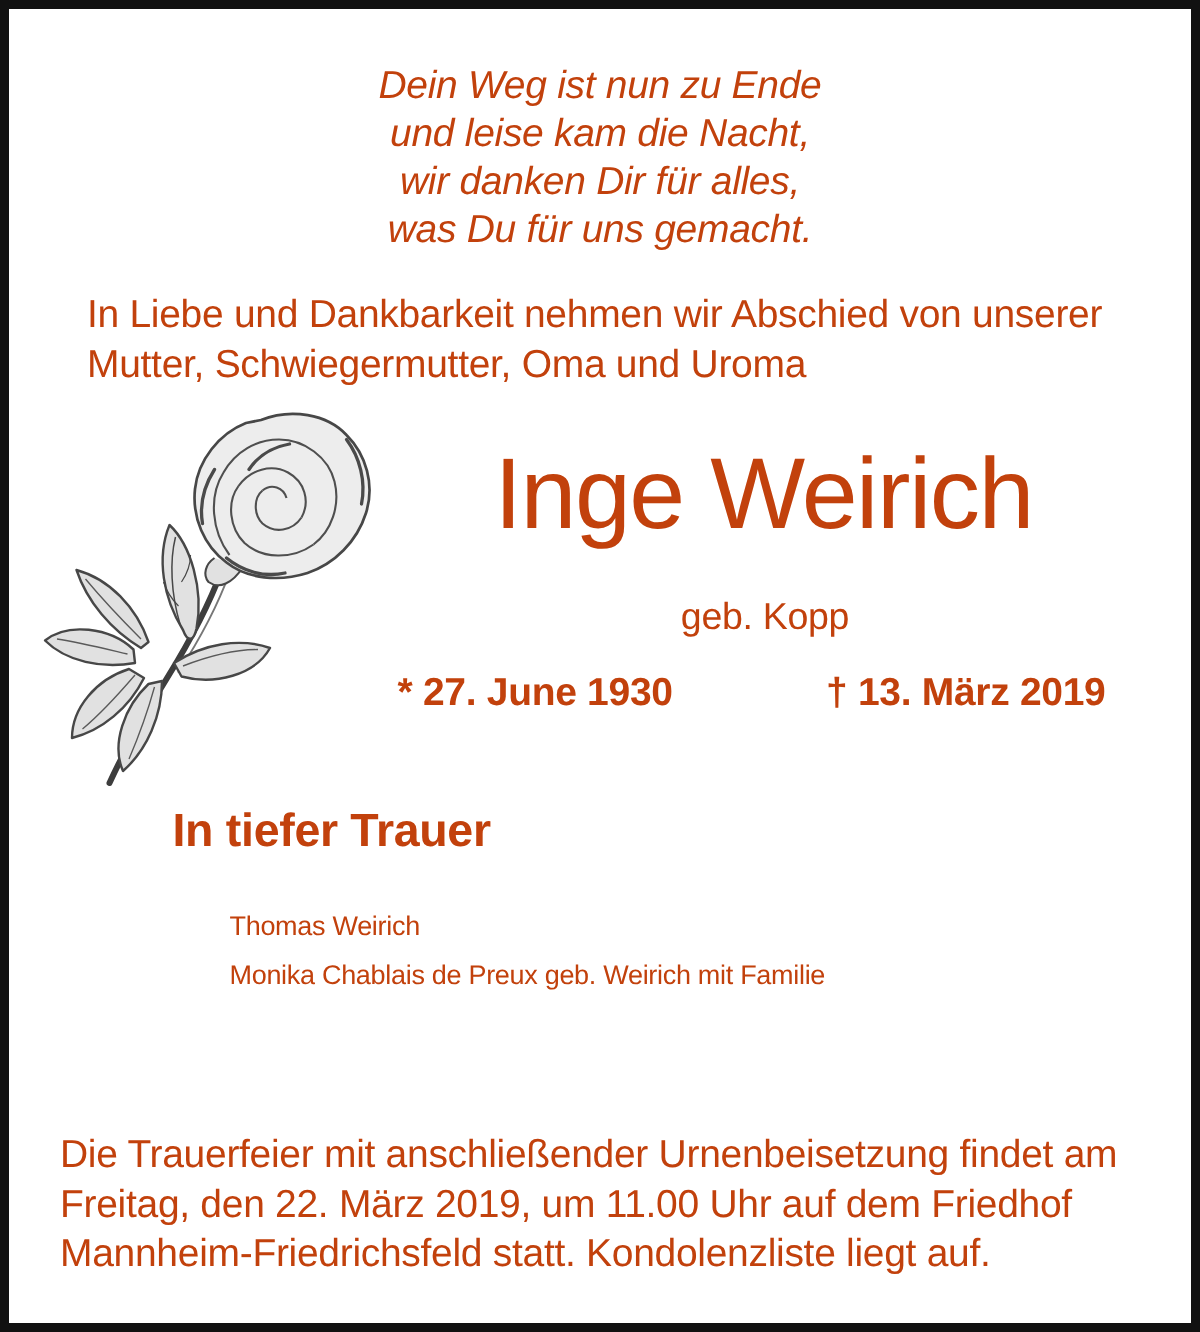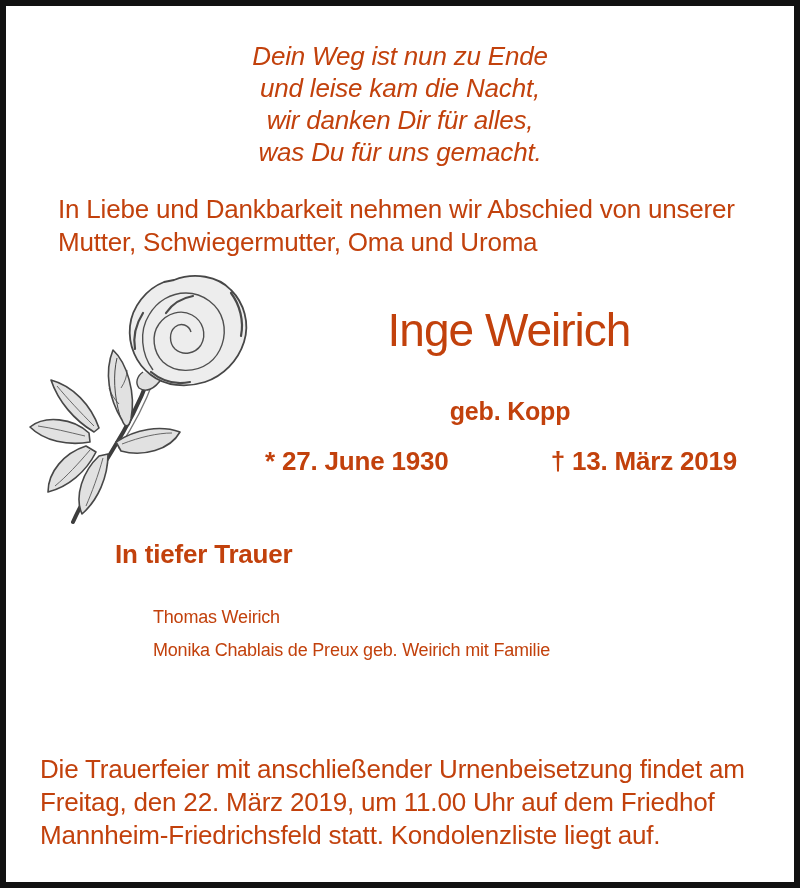--- a/index.html
+++ b/index.html
@@ -36,46 +36,46 @@
   }
 
   
   .memorial { position: absolute; top: 264px; left: 0; width: 100%; height: 268px; }
   .rose-box { position: absolute; top: 0; left: 16px; width: 238px; height: 262px; }
   .rose-box svg { width: 100%; height: 100%; }
   .name-block { position: absolute; top: 0; left: 252px; width: 502px; height: 268px; }
   .deceased-name {
     position: absolute; top: 23px; left: 0; right: 0;
     text-align: center;
-    font-size: 46px;
+    font-size: 67px;
     line-height: 74px;
     letter-spacing: -1px;
   }
   .maiden-name {
     position: absolute; top: 126px; left: 2px; right: 0;
     text-align: center;
     font-size: 25px;
     line-height: 30px;
-    font-weight: bold;
+    font-weight: normal;
   }
   .dates-row {
     position: absolute; top: 175px; left: 0; right: 0;
     display: flex;
     justify-content: space-between;
     padding: 0 23px 0 7px;
     box-sizing: border-box;
     font-size: 26px;
     line-height: 32px;
     font-weight: bold;
   }
 
   
   .mourning-label {
     position: absolute; top: 532px; left: 109px;
-    font-size: 26px;
+    font-size: 31px;
     line-height: 32px;
     font-weight: bold;
   }
   .mourners {
     position: absolute; top: 595px; left: 111px;
     font-size: 18px;
     line-height: 33px;
     margin-left: 36px;
   }
 

